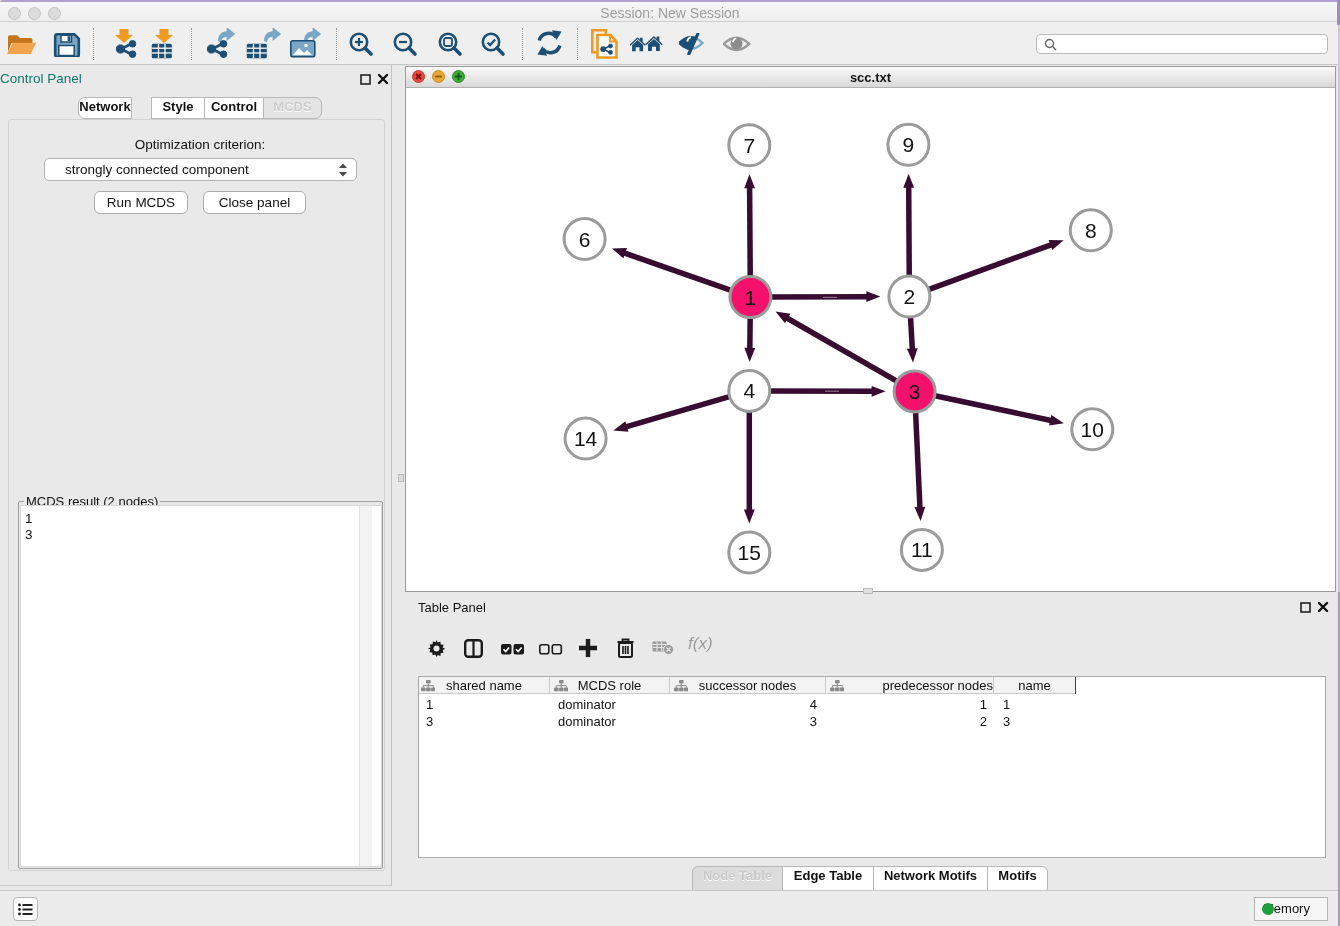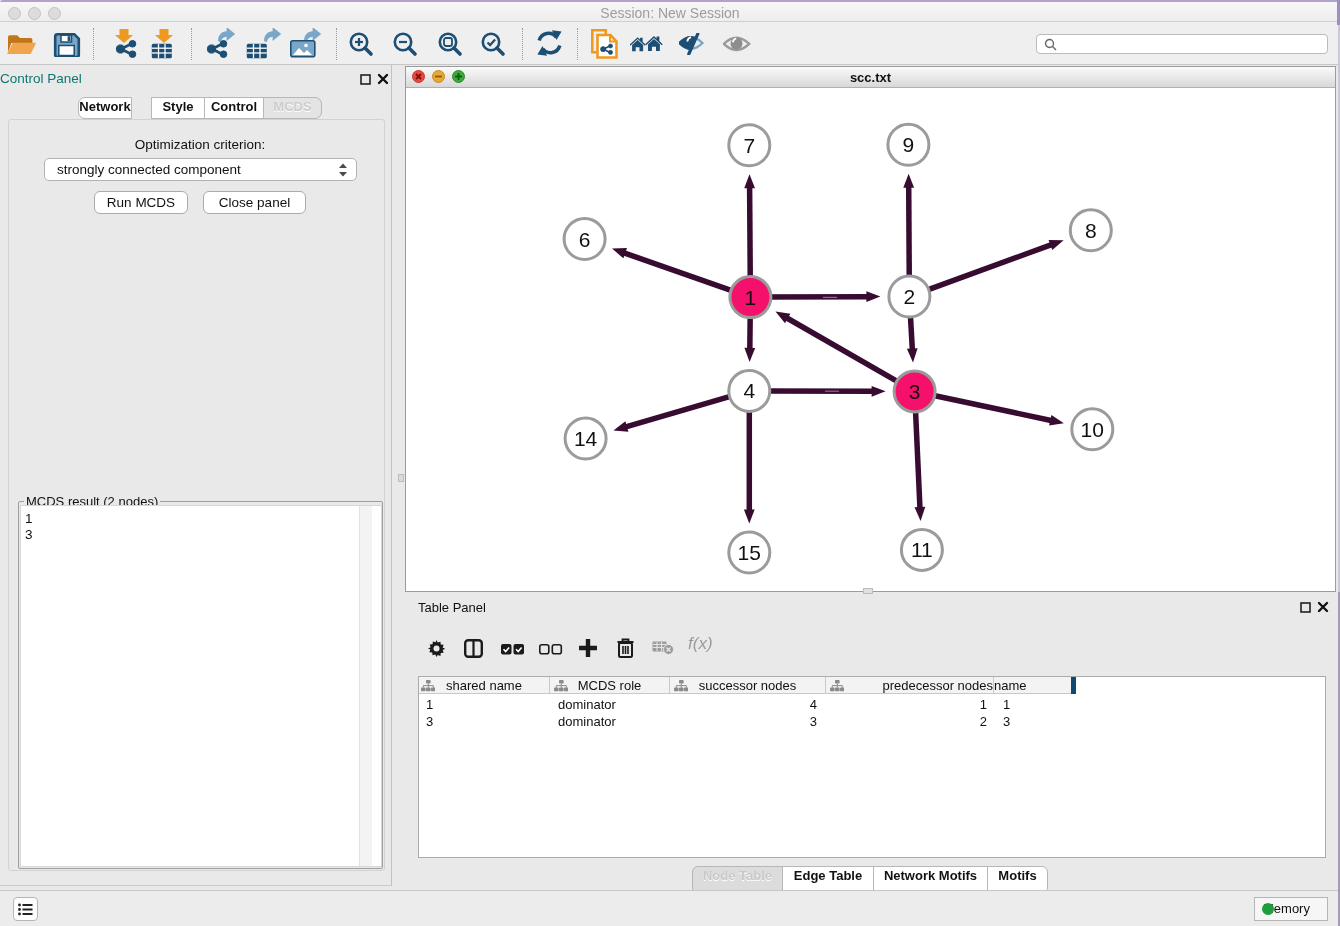--- a/index.html
+++ b/index.html
@@ -185,21 +185,21 @@
 
 <div style="position:absolute;left:78px;top:97px;width:244px;height:22px">
   <div class="tabbtn" style="left:0;width:54px;border-radius:7px 0 0 7px">Network</div>
   <div class="tabbtn" style="left:73px;width:54px">Style</div>
   <div class="tabbtn" style="left:126px;width:60px">Control</div>
   <div class="tabbtn" style="left:185px;width:59px;border-radius:0 7px 7px 0;background:#e4e4e4;color:#cdcdcd;text-shadow:0 1px 0 #fff">MCDS</div>
 </div>
 <div style="position:absolute;left:8px;top:119px;width:377px;height:752px;background:#e9e9e9;border:1px solid #d2d2d2;border-radius:3px"></div>
 
 <div style="position:absolute;left:0px;top:137px;width:400px;text-align:center;font-size:13.5px;color:#111">Optimization criterion:</div>
-<div style="position:absolute;left:44px;top:158px;width:313px;height:23px;background:#fff;border:1px solid #b3b3b3;border-radius:5px;font-size:13.5px;color:#111;line-height:21px;padding-left:12px">strongly connected component
+<div style="position:absolute;left:44px;top:158px;width:313px;height:23px;background:#fff;border:1px solid #b3b3b3;border-radius:5px;font-size:13.5px;color:#111;line-height:21px;padding-left:20px">strongly connected component
   <svg width="10" height="14" viewBox="0 0 10 14" style="position:absolute;right:8px;top:4px">
       <path d="M1 5 L5 0.5 L9 5 z M1 9 L5 13.5 L9 9 z" fill="#4a4a4a"></path>
     </svg>
 </div>
 <div style="position:absolute;left:94px;top:191px;width:94px;height:23px;background:#fff;border:1px solid #ababab;border-radius:6px;font-size:13.5px;text-align:center;line-height:21px;color:#111">Run MCDS</div>
 <div style="position:absolute;left:203px;top:191px;width:103px;height:23px;background:#fff;border:1px solid #ababab;border-radius:6px;font-size:13.5px;text-align:center;line-height:21px;color:#111">Close panel</div>
 
 <fieldset style="position:absolute;left:18px;top:494px;width:365px;height:375px;border:1px solid #9e9e9e;border-radius:2px;padding:0">
 <legend style="margin-left:5px;padding:0 2px;font-size:13px;color:#111">MCDS result (2 nodes)</legend>
 <div style="position:absolute;left:1px;top:-4px;width:362px;height:362px;background:#fff;border:1px solid #d7d7d7;font-size:13.5px;color:#111;line-height:16.2px;padding:5px 0 0 4px">1<br>3</div>
@@ -382,21 +382,21 @@
     <g fill="#8a8a8a">
       <rect x="5" y="0" width="4.6" height="3.6" rx="0.8"></rect>
       <rect x="0" y="7.6" width="4.6" height="3.6" rx="0.8"></rect>
       <rect x="5" y="7.6" width="4.6" height="3.6" rx="0.8"></rect>
       <rect x="10" y="7.6" width="4.6" height="3.6" rx="0.8"></rect>
     </g>
     <g stroke="#8a8a8a" stroke-width="1">
       <path d="M7.3 3.6 v2 M2.3 7.6 v-2 h10 v2 M7.3 5.6 v2" fill="none"></path>
     </g>
   </svg>
-<div style="position:absolute;left:994px;top:677px;width:82px;height:17px;border-right:5px solid #0c4a6e;font-size:13px;color:#111;text-align:left;line-height:17px">name</div>
+<div style="position:absolute;left:994px;top:677px;width:82px;height:17px;border-right:1px solid #0c4a6e;font-size:13px;color:#111;text-align:center;line-height:17px">name</div>
 <div style="position:absolute;left:426px;top:697px;font-size:13px;color:#111">1</div>
 <div style="position:absolute;left:558px;top:697px;font-size:13px;color:#111">dominator</div>
 <div style="position:absolute;left:670px;top:697px;width:147px;text-align:right;font-size:13px;color:#111">4</div>
 <div style="position:absolute;left:826px;top:697px;width:161px;text-align:right;font-size:13px;color:#111">1</div>
 <div style="position:absolute;left:1003px;top:697px;font-size:13px;color:#111">1</div>
 <div style="position:absolute;left:426px;top:714px;font-size:13px;color:#111">3</div>
 <div style="position:absolute;left:558px;top:714px;font-size:13px;color:#111">dominator</div>
 <div style="position:absolute;left:670px;top:714px;width:147px;text-align:right;font-size:13px;color:#111">3</div>
 <div style="position:absolute;left:826px;top:714px;width:161px;text-align:right;font-size:13px;color:#111">2</div>
 <div style="position:absolute;left:1003px;top:714px;font-size:13px;color:#111">3</div>

